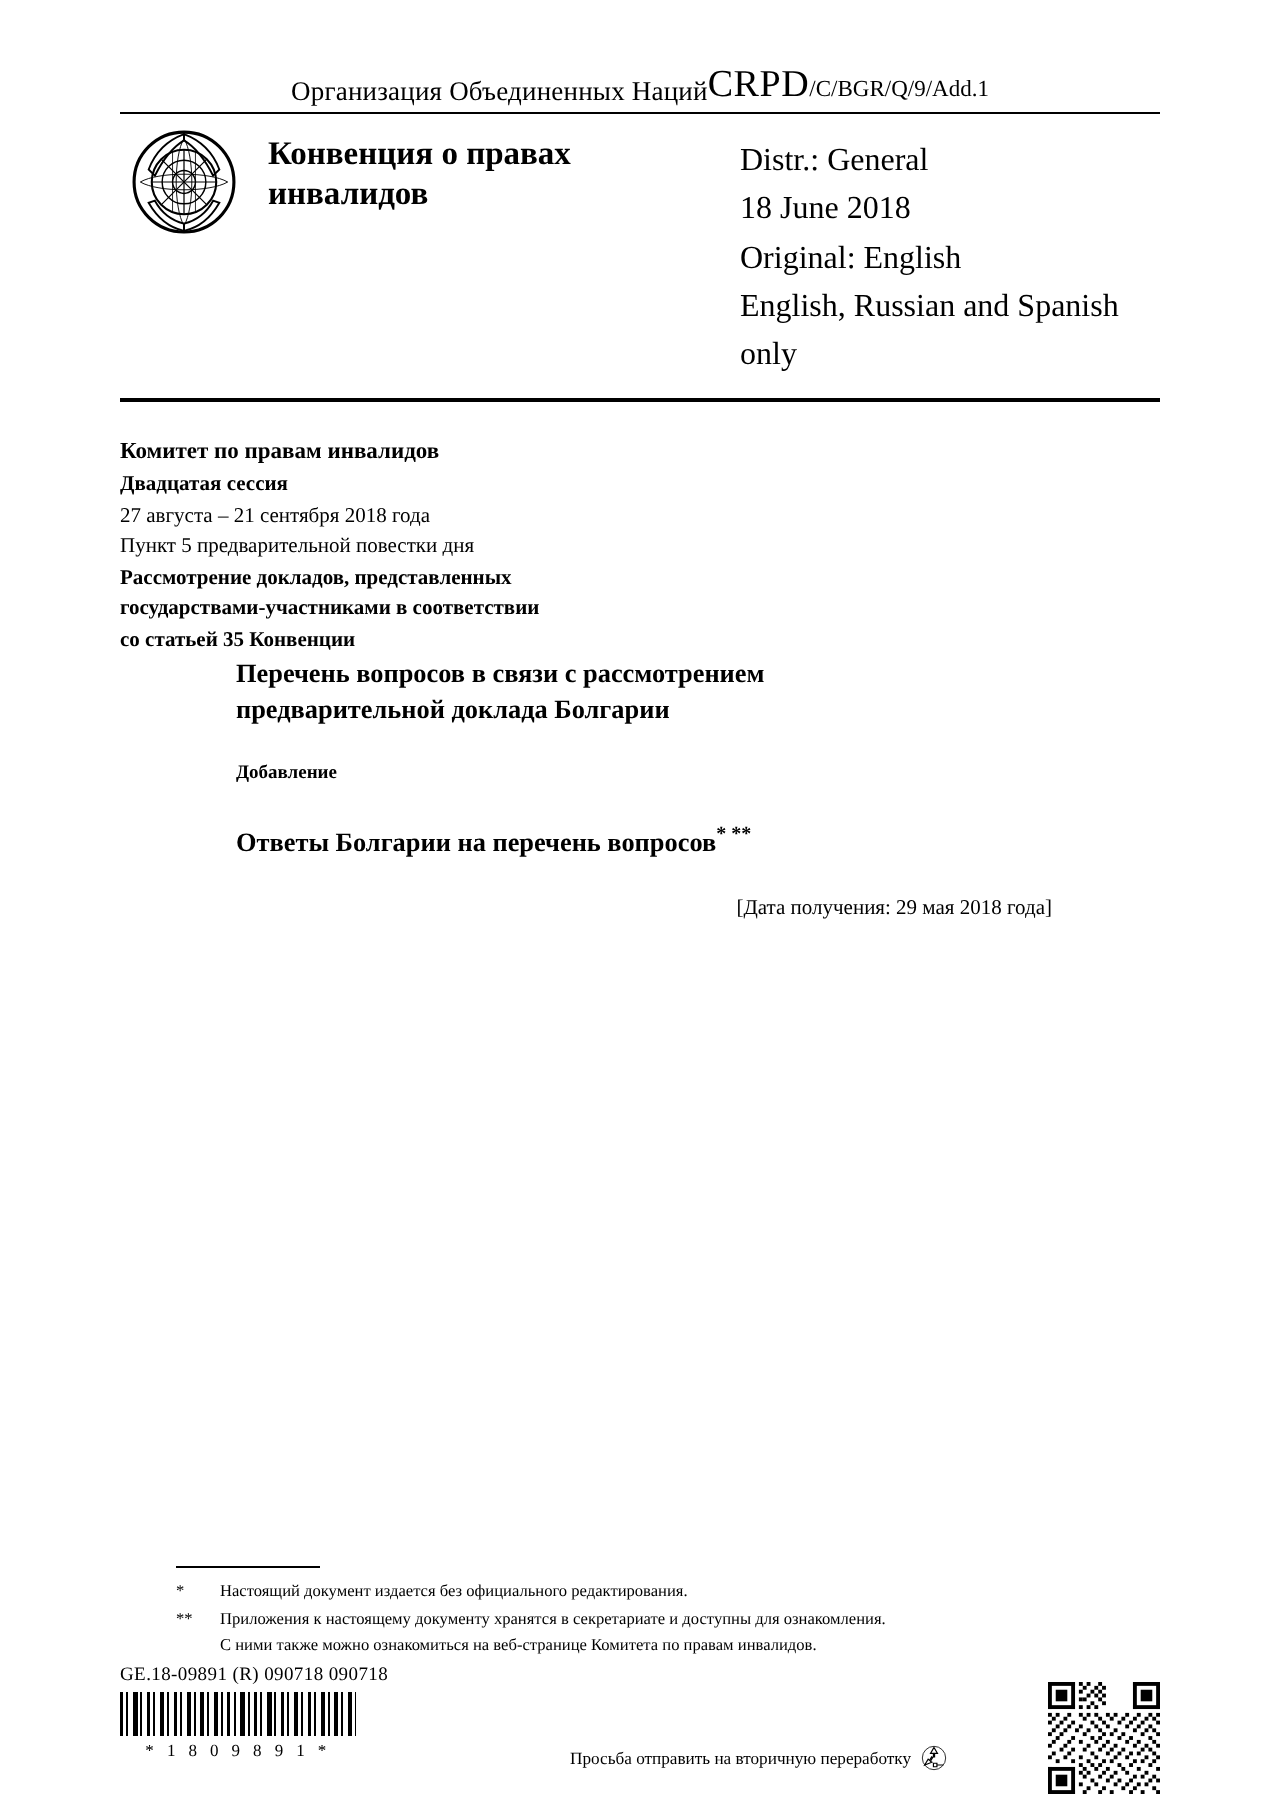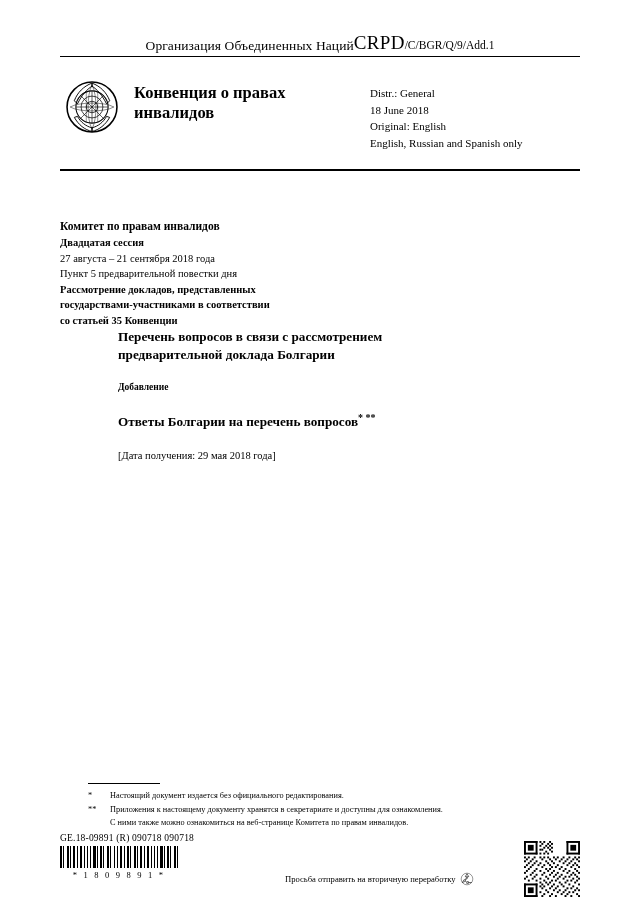--- a/index.html
+++ b/index.html
@@ -48,21 +48,21 @@
   .symbol .sym-main {
     font-size: 19px;
     letter-spacing: 0.3px;
   }
   .symbol .sym-rest {
     font-size: 11.5px;
   }
 
   .mast-body {
     display: flex;
-    margin-top: 18px;
+    margin-top: 2px;
     border-bottom: 2.2px solid #000;
     padding-bottom: 8px;
     min-height: 86px;
   }
   .emblem-cell {
     width: 74px;
     flex: 0 0 74px;
     padding-top: 6px;
   }
   .emblem {
@@ -76,21 +76,21 @@
   }
   .conv-title {
     font-size: 16.5px;
     font-weight: bold;
     line-height: 1.24;
     max-width: 215px;
   }
   .distr-cell {
     flex: 0 0 210px;
     padding-top: 10px;
-    font-size: 11px;
+    font-size: 16px;
     line-height: 1.52;
   }
 
   
   .committee {
     position: absolute;
     left: 60px;
     top: 218px;
     width: 520px;
     font-size: 10.5px;
@@ -129,20 +129,21 @@
     margin-top: 20px;
     font-size: 13.2px;
     font-weight: bold;
   }
   .sub-title .asterisks {
     font-size: 10px;
     vertical-align: super;
   }
   .date-received {
     margin-top: 20px;
+    text-align: right;
     font-size: 10.5px;
     padding-right: 12px;
   }
 
   
   .footnotes {
     position: absolute;
     left: 60px;
     top: 783px;
     width: 520px;

